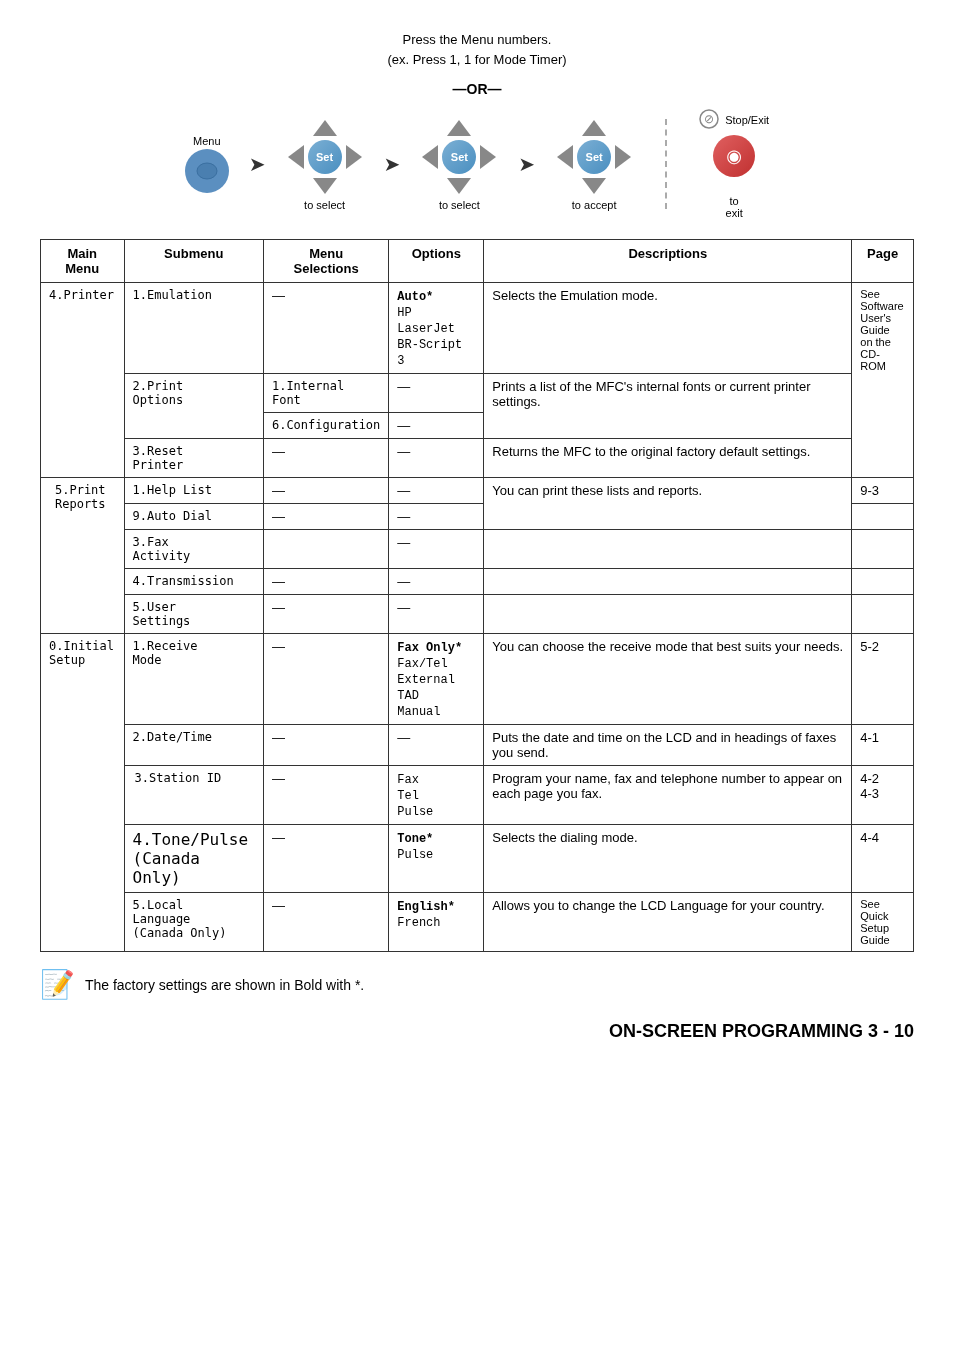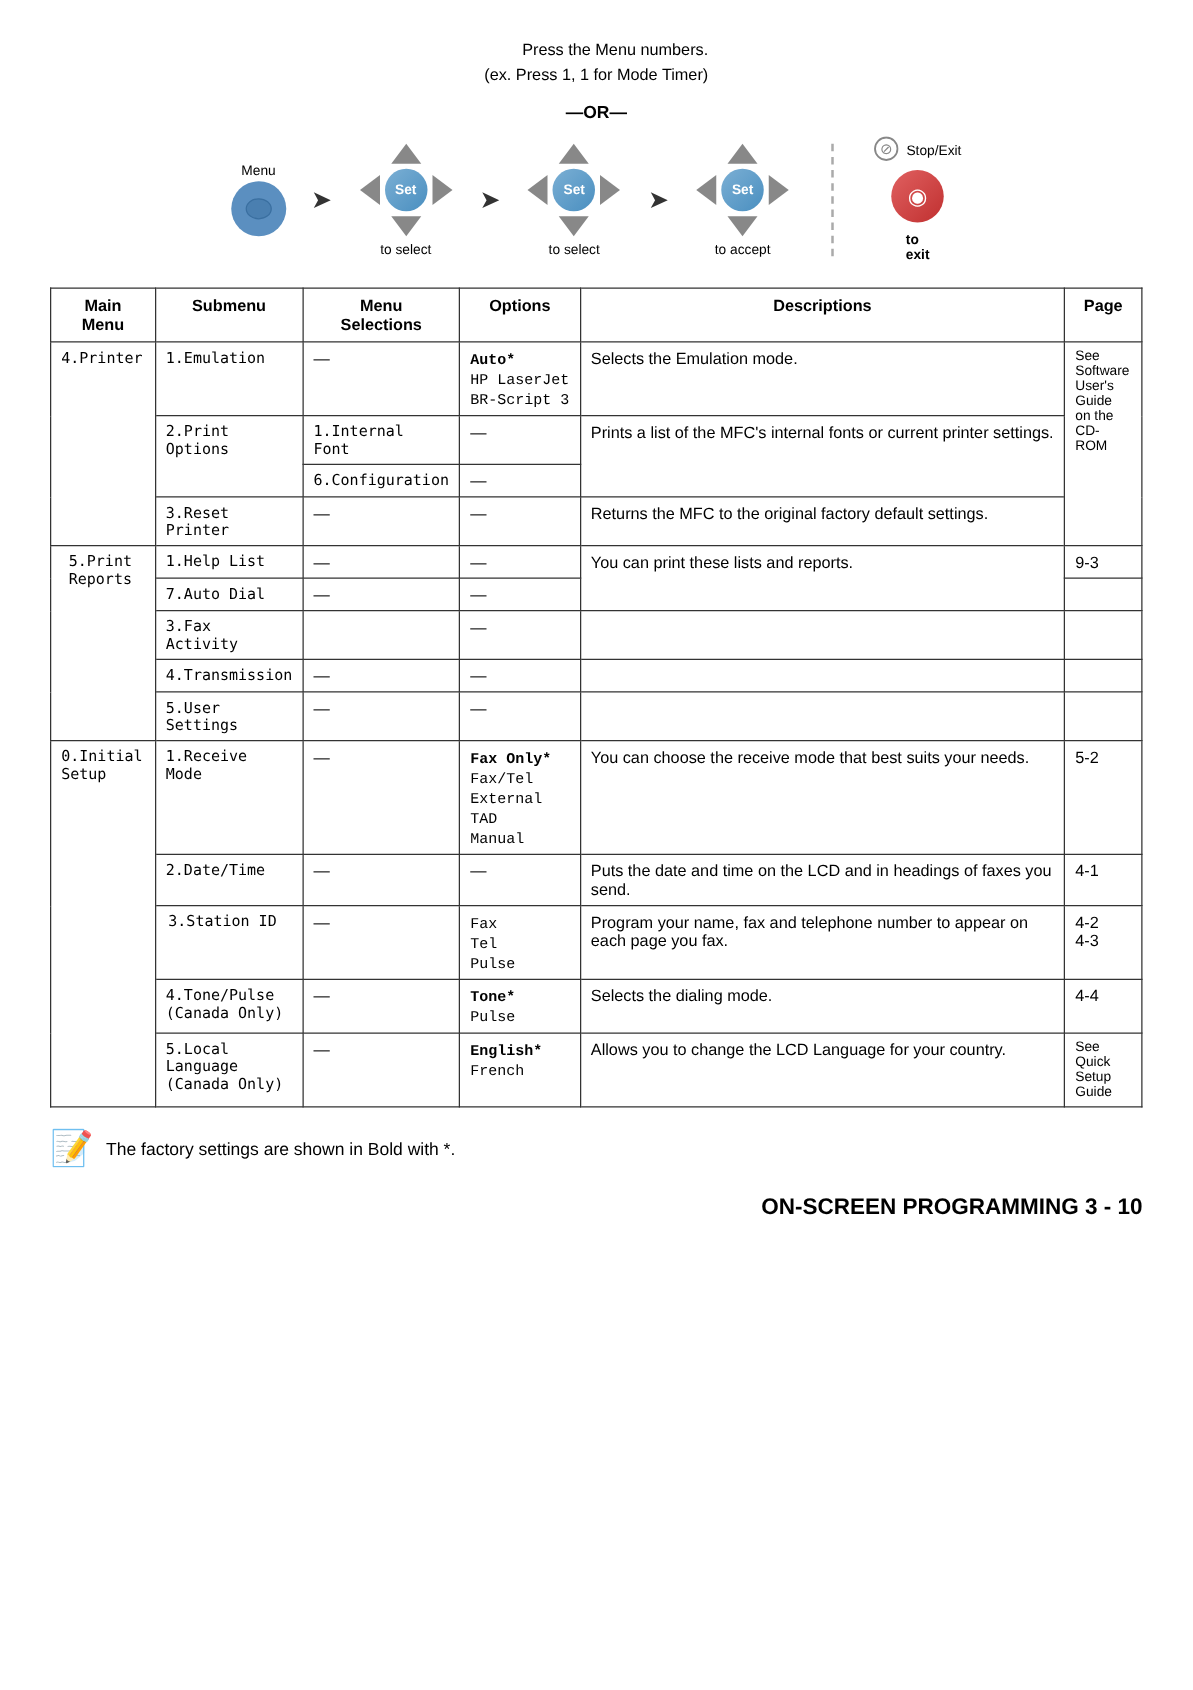--- a/index.html
+++ b/index.html
@@ -15,21 +15,21 @@
 
     
     .diagram-area {
       display: flex;
       flex-direction: column;
       align-items: center;
       margin-bottom: 20px;
       position: relative;
     }
     .diagram-instructions {
-      text-align: right;
+      text-align: center;
       font-size: 13px;
       margin-bottom: 8px;
       line-height: 1.5;
     }
     .or-divider {
       font-weight: bold;
       font-size: 14px;
       margin: 4px 0;
       text-align: left;
     }
@@ -173,21 +173,21 @@
           <svg width="20" height="20" viewBox="0 0 20 20">
             <circle cx="10" cy="10" r="9" fill="none" stroke="#888" stroke-width="1.5"></circle>
             <text x="10" y="14" text-anchor="middle" font-size="12" fill="#888">⊘</text>
           </svg>
         </div>
         <span style="font-size:11px;">Stop/Exit</span>
       </div>
       <div style="width:42px;height:42px;border-radius:50%;background:linear-gradient(135deg,#e06060,#c03030);display:flex;align-items:center;justify-content:center;margin:0 auto;">
         <span style="color:white;font-size:18px;">◉</span>
       </div>
-      <div style="font-size:11px;text-align:left;margin-top:8px;white-space:pre;font-weight:bold;">to
+      <div style="font-size:11px;text-align:center;margin-top:18px;white-space:pre;">to
 exit</div>
     </div>
   </div>
 </div>
 
 <table>
   <thead>
     <tr>
       <th>Main Menu</th>
       <th>Submenu</th>
@@ -233,21 +233,21 @@
 
     <tr>
       <td rowspan="5" style="font-family:monospace;font-size:12px;padding-left:14px;">5.Print<br>Reports</td>
       <td style="font-family:monospace;font-size:12px;">1.Help List</td>
       <td>—</td>
       <td>—</td>
       <td rowspan="2">You can print these lists and reports.</td>
       <td rowspan="1">9-3</td>
     </tr>
     <tr>
-      <td style="font-family:monospace;font-size:12px;">7.Auto Dial</td>
+      <td style="font-family:monospace;font-size:12px;">9.Auto Dial</td>
       <td>—</td>
       <td>—</td>
       <td></td>
     </tr>
     <tr>
       <td style="font-family:monospace;font-size:12px;">3.Fax<br>Activity</td>
       <td></td>
       <td>—</td>
       <td></td>
       <td></td>
@@ -292,21 +292,21 @@
       <td>—</td>
       <td>
         <span class="monospace">Fax</span><br>
         <span class="monospace">Tel</span><br>
         <span class="monospace">Pulse</span>
       </td>
       <td>Program your name, fax and telephone number to appear on each page you fax.</td>
       <td>4-2<br>4-3</td>
     </tr>
     <tr>
-      <td style="font-family:monospace;font-size:12px;">4.Tone/Pulse<br>(Canada Only)</td>
+      <td style="font-family:monospace;font-size:16px;">4.Tone/Pulse<br>(Canada Only)</td>
       <td>—</td>
       <td>
         <span class="bold-mono">Tone*</span><br>
         <span class="monospace">Pulse</span>
       </td>
       <td>Selects the dialing mode.</td>
       <td>4-4</td>
     </tr>
     <tr>
       <td style="font-family:monospace;font-size:12px;margin-top:17px;">5.Local<br>Language<br>(Canada Only)</td>

